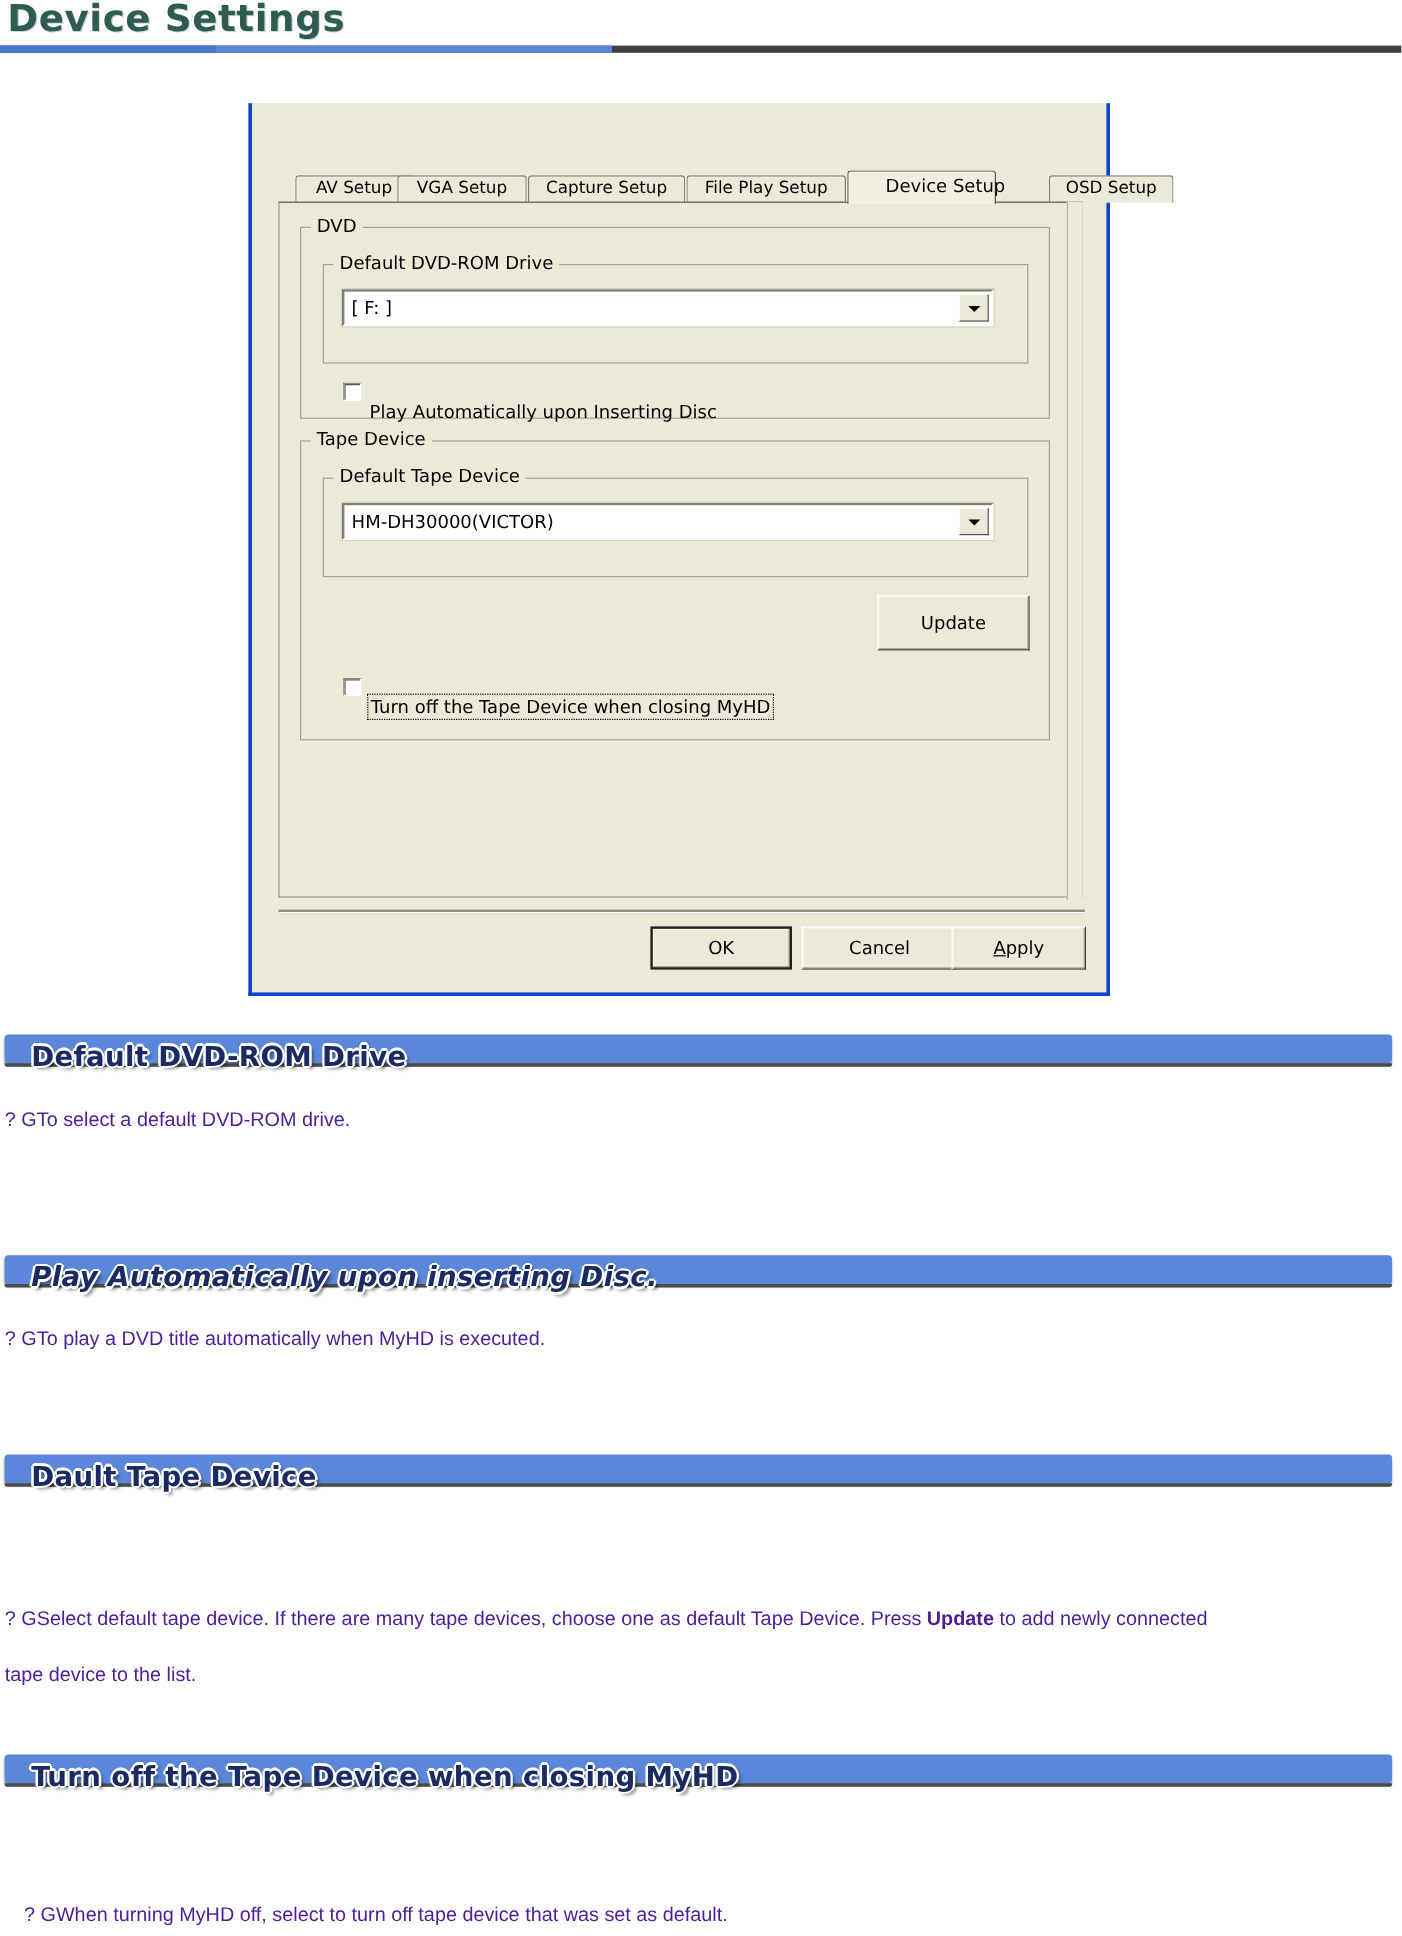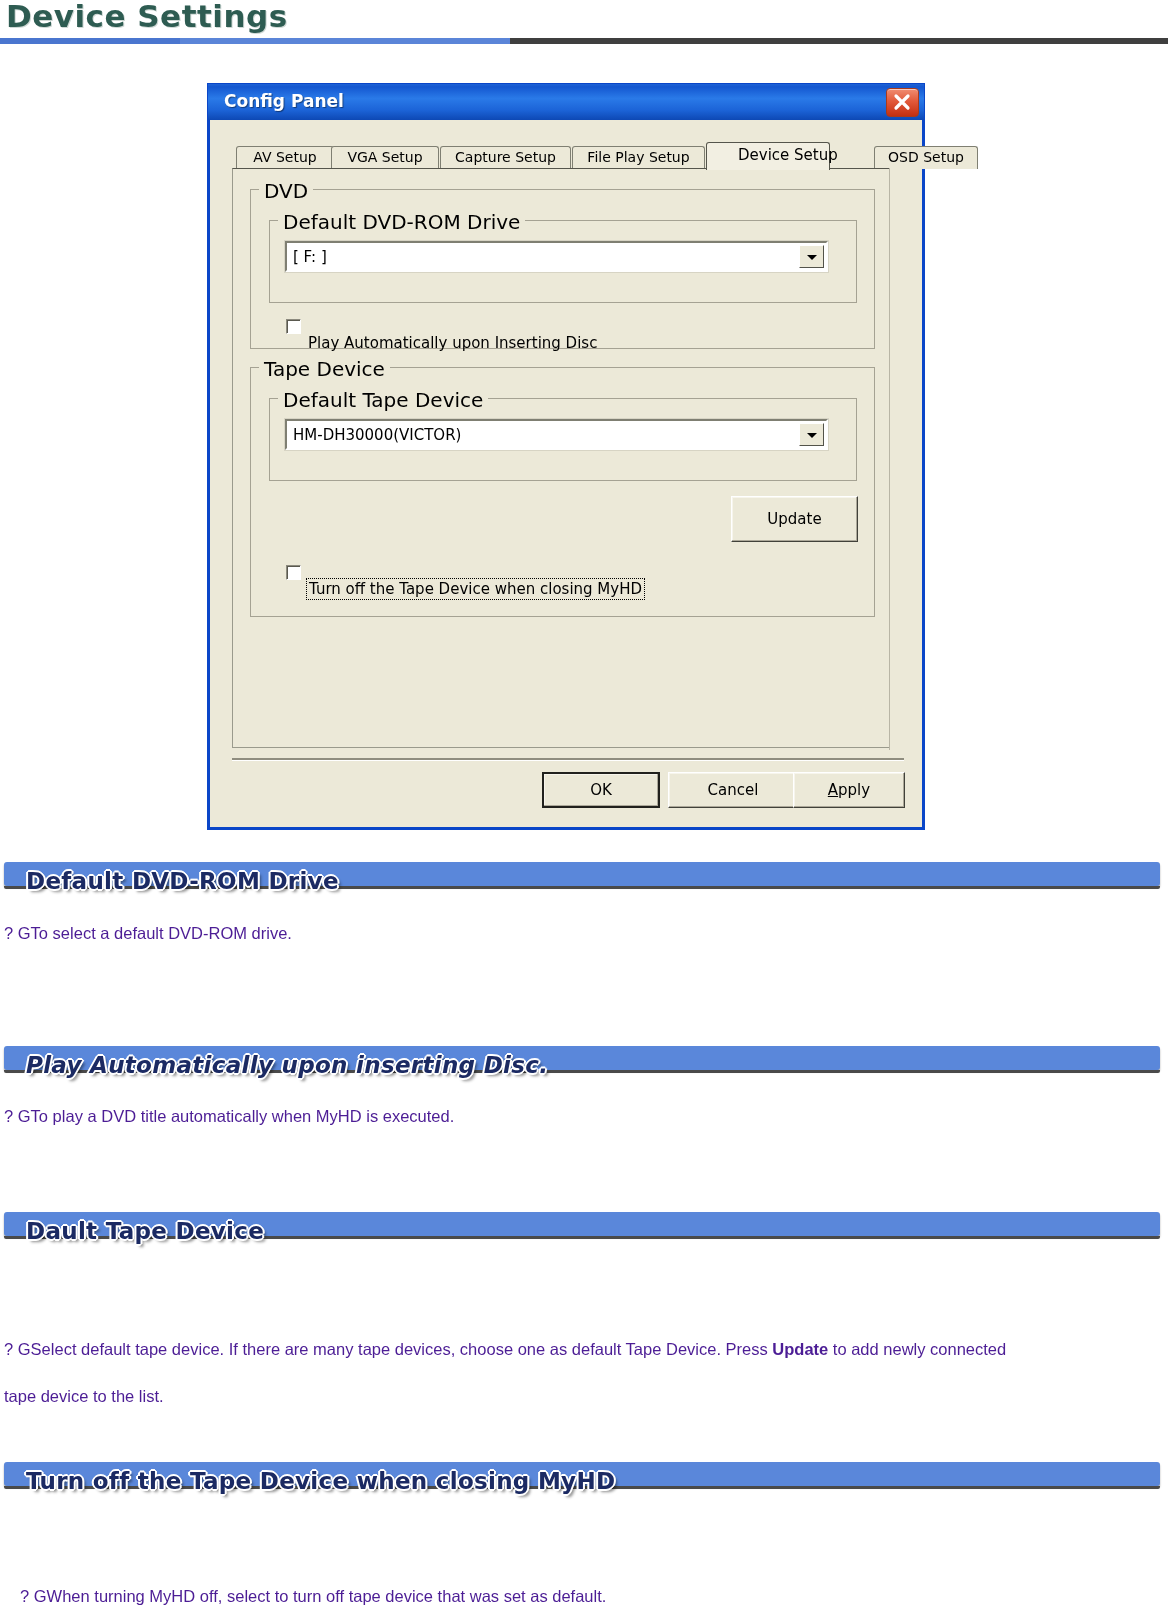--- a/index.html
+++ b/index.html
@@ -176,21 +176,21 @@
     border: 1px solid #a5a293;
     border-top: 1px solid #a5a293;
   }
   .group-legend {
     position: absolute;
     top: -11px;
     left: 8px;
     padding: 0 5px;
     background: #ece9d8;
     font-family: "DejaVu Sans", sans-serif;
-    font-size: 20px;
+    font-size: 15px;
     color: #000;
     white-space: nowrap;
   }
 
   .combo {
     position: absolute;
     box-sizing: border-box;
     background: #ffffff;
     border: 2px solid;
     border-color: #7f7f72 #ffffff #ffffff #7f7f72;
@@ -347,31 +347,23 @@
 <body>
 
 <div class="page-head">
   <div class="page-head-rule"></div>
   <div class="page-head-rule-blue"></div>
   <div class="page-head-title">Device Settings</div>
 </div>
 
 <div class="dialog">
 
-  <div class="titlebar">
-    <div class="titlebar-text">Config Panel</div>
-    <div class="close-btn">
-      <svg width="22" height="22" viewBox="0 0 22 22" aria-hidden="true">
-        <path d="M5 5 L17 17 M17 5 L5 17" stroke="#ffffff" stroke-width="3.2" stroke-linecap="round" fill="none"></path>
-      </svg>
-    </div>
-  </div>
 
   <div class="tabstrip">
-    <div class="tab" style="left:4px;width:98px;">AV Setup</div>
+    <div class="tab" style="left:14px;width:98px;">AV Setup</div>
     <div class="tab" style="left:99px;width:108px;">VGA Setup</div>
     <div class="tab" style="left:208px;width:131px;">Capture Setup</div>
     <div class="tab" style="left:340px;width:133px;">File Play Setup</div>
     <div class="tab sel" style="left:474px;width:124px;">Device Setup</div>
     <div class="tab" style="left:599px;width:104px;margin-left:43px;">OSD Setup</div>
   </div>
 
   <div class="tabbody">
     <div class="vrail"></div>
 

